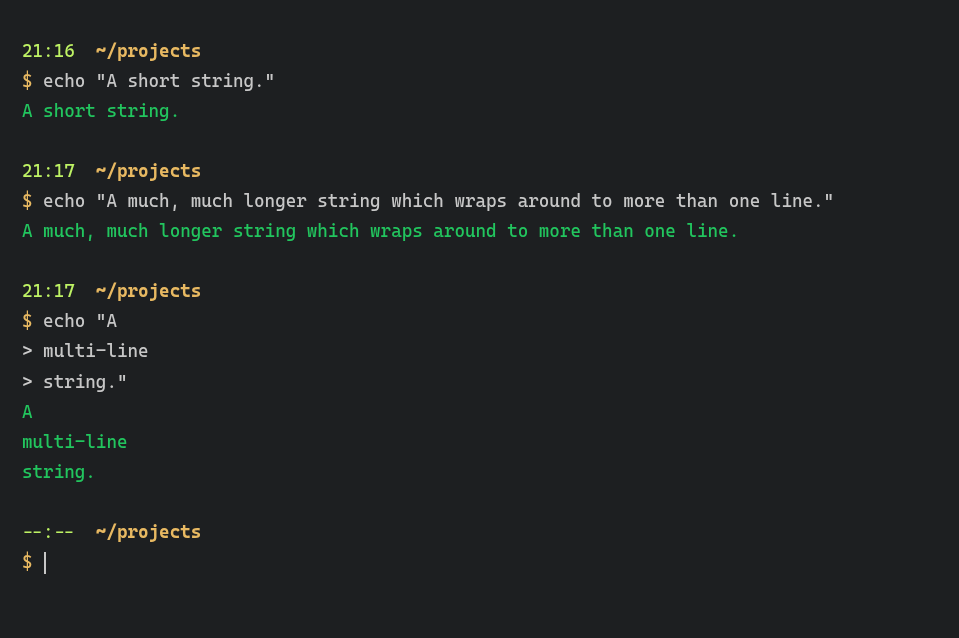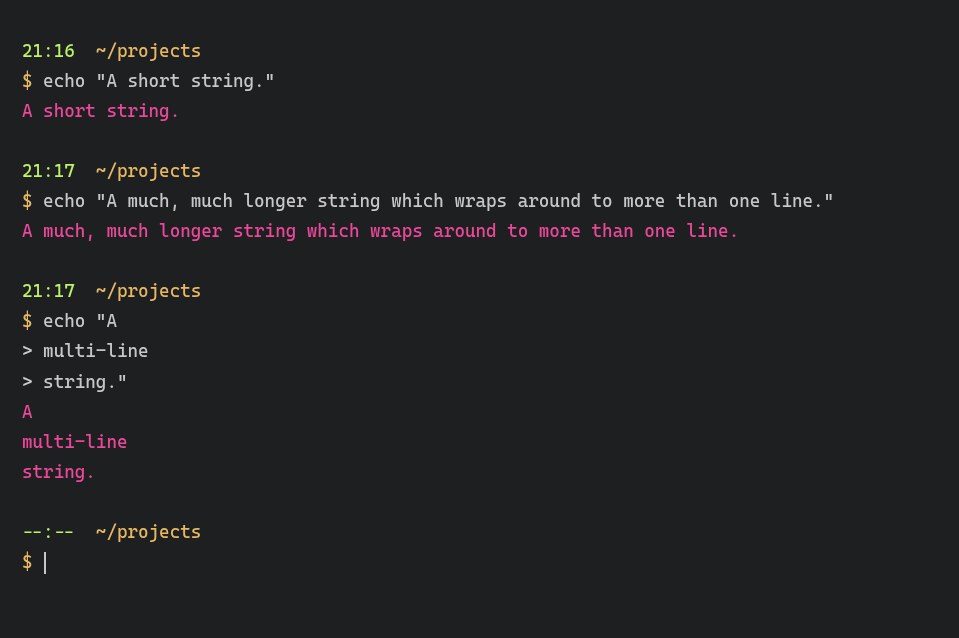--- a/index.html
+++ b/index.html
@@ -21,34 +21,34 @@
     }
     .terminal {
       white-space: pre-wrap;
       word-break: break-all;
     }
     .time {
       color: #bef264;
     }
     .path {
       color: #e8b962;
-      font-weight: 400;
+      font-weight: 700;
       text-align: center;
     }
     .dollar {
       color: #e8b962;
     }
     .cont {
       color: #ccc;
     }
     .cmd {
       color: #c7c7c7;
     }
     .output {
-      color: #ec4899;
+      color: #22c55e;
     }
     .spacer {
       height: 1.67em;
     }
     .cursor {
       display: inline-block;
       width: 2px;
       height: 1.2em;
       background: #c7c7c7;
       vertical-align: text-bottom;

